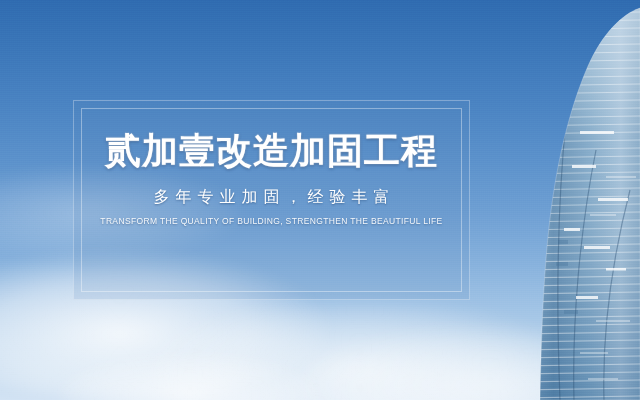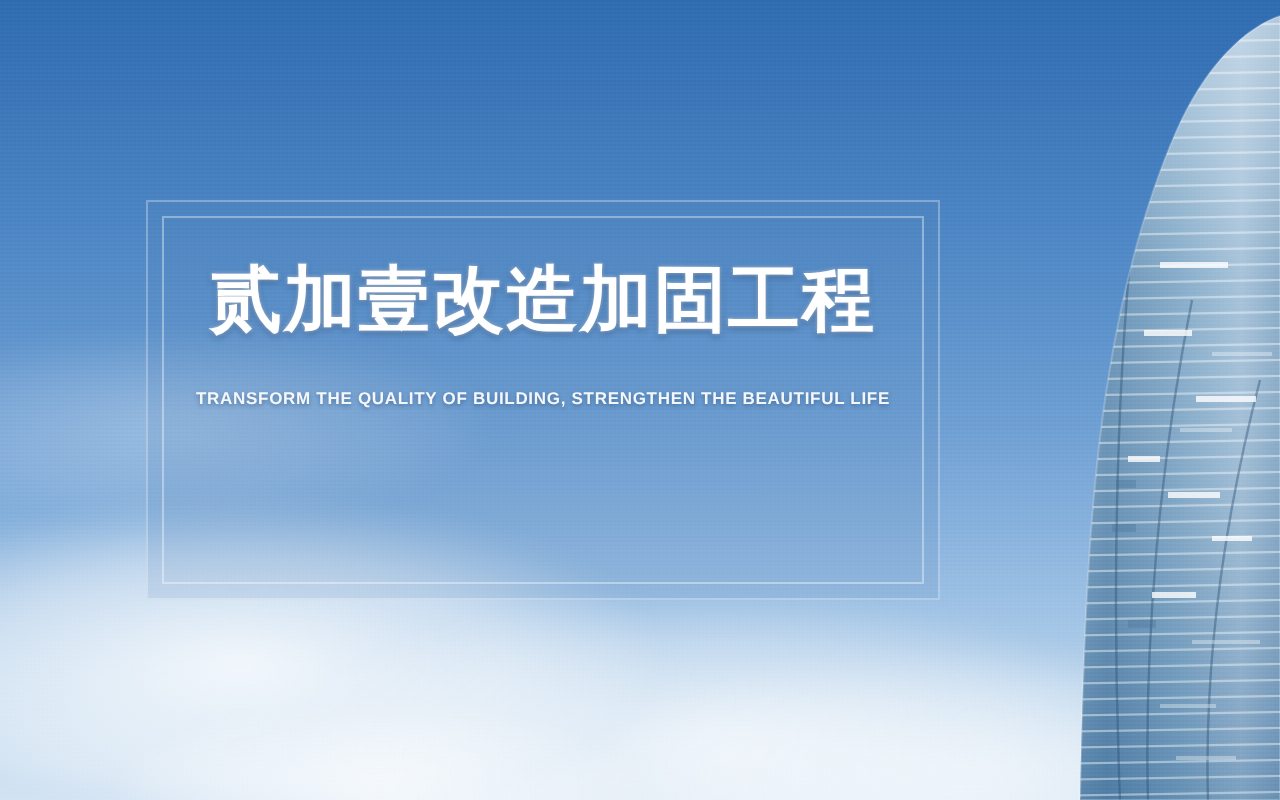--- a/index.html
+++ b/index.html
@@ -143,29 +143,28 @@
     font-size: 21px;
     line-height: 1;
     color: #ffffff;
     letter-spacing: 1px;
     white-space: nowrap;
     text-shadow:
       0 0 1px rgba(255,255,255,0.5),
       0 1px 3px rgba(20,50,95,0.5);
   }
   .english {
-    margin-top: 26px;
+    margin-top: 12px;
     font-family: "Liberation Sans", "DejaVu Sans", sans-serif;
     font-size: 8.5px;
     line-height: 1;
     color: rgba(255,255,255,0.93);
     letter-spacing: 0.35px;
     white-space: nowrap;
     text-shadow: 0 1px 2px rgba(20,50,95,0.4);
-    font-weight: bold;
   }
 </style>
 </head>
 <body>
 
 <div id="stage">
 
   <div class="sky"></div>
 
   <div class="cloud cloud-c"></div>
@@ -288,17 +287,18 @@
                C66,240 62,300 60,400 Z" fill="none" stroke="#ffffff" stroke-opacity="0.22" stroke-width="1"></path>
     </svg>
   </div>
 
   <div class="noise"></div>
 
   <div class="panel">
     <div class="panel-inner-border"></div>
     <div class="content">
       <div class="headline">贰加壹改造加固工程</div>
+      <div class="subline">多年专业加固，经验丰富</div>
       <div class="english">TRANSFORM THE QUALITY OF BUILDING, STRENGTHEN THE BEAUTIFUL LIFE</div>
     </div>
   </div>
 
 </div>
 
 </body></html>

